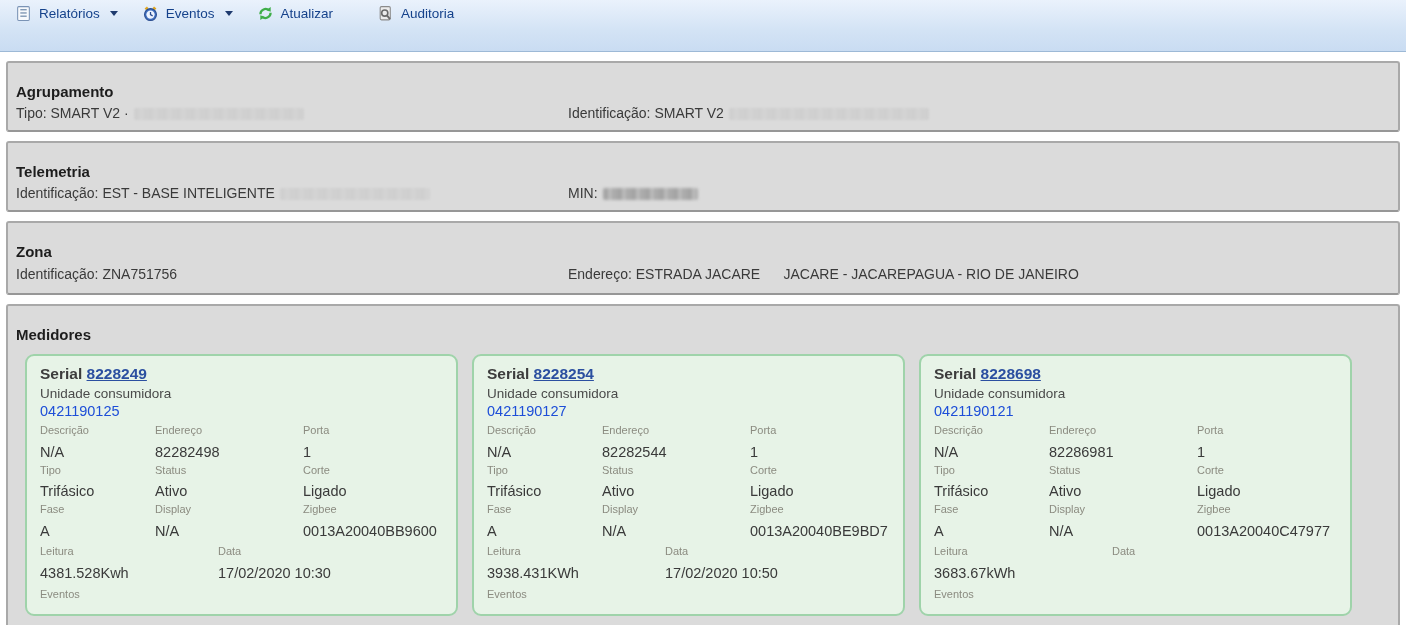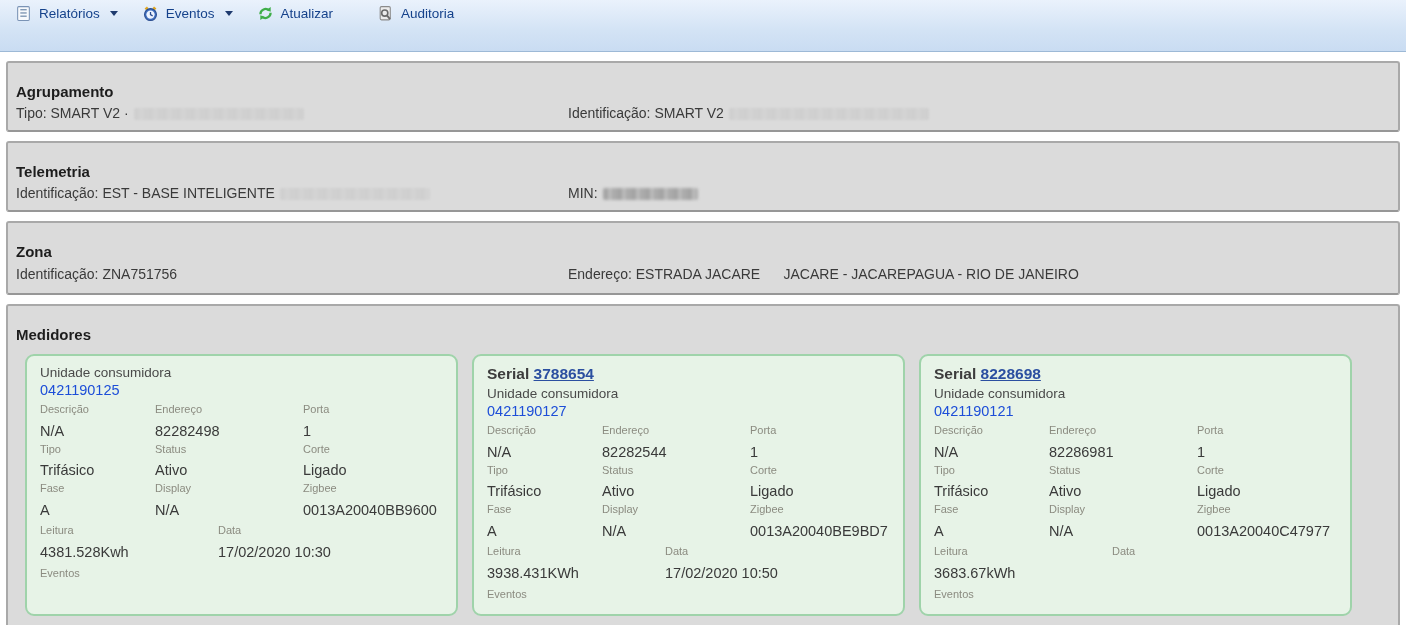--- a/index.html
+++ b/index.html
@@ -142,20 +142,21 @@
     <div class="prow">
       <div class="pfield">Identificação: ZNA751756</div>
       <div class="pfield wrapcol" style="grid-column:2 / 4">Endereço: ESTRADA JACARE      JACARE - JACAREPAGUA - RIO DE JANEIRO</div>
     </div>
   </div>
 
   <div class="panel">
     <div class="panel-title">Medidores</div>
     <div class="cards">
         <div class="card">
+          <div class="serial-line"><span>Serial</span> <a class="serial-link" href="#">8228249</a></div>
           <div class="uc-label">Unidade consumidora</div>
           <div class="uc-value">0421190125</div>
           <div class="frow">
             <div class="fcell">
               <div class="flabel">Descrição</div>
               <div class="fvalue">N/A</div>
             </div>
             <div class="fcell">
               <div class="flabel">Endereço</div>
               <div class="fvalue">82282498</div>
@@ -199,21 +200,21 @@
               <div class="fvalue">4381.528Kwh</div>
             </div>
             <div class="fcell">
               <div class="flabel">Data</div>
               <div class="fvalue">17/02/2020 10:30</div>
             </div>
           </div>
           <div class="eventos">Eventos</div>
         </div>
         <div class="card">
-          <div class="serial-line"><span>Serial</span> <a class="serial-link" href="#">3788654</a></div>
+          <div class="serial-line"><span>Serial</span> <a class="serial-link" href="#">8228254</a></div>
           <div class="uc-label">Unidade consumidora</div>
           <div class="uc-value">0421190127</div>
           <div class="frow">
             <div class="fcell">
               <div class="flabel">Descrição</div>
               <div class="fvalue">N/A</div>
             </div>
             <div class="fcell">
               <div class="flabel">Endereço</div>
               <div class="fvalue">82282544</div>

